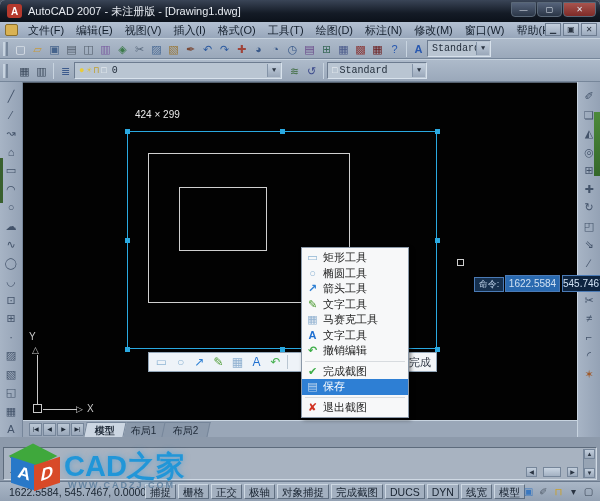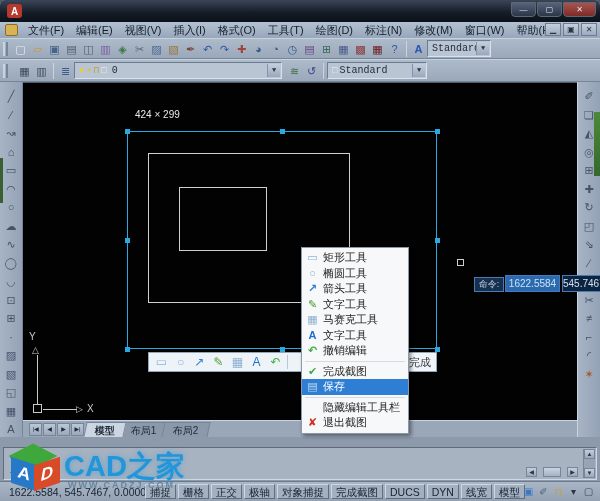--- a/index.html
+++ b/index.html
@@ -124,20 +124,21 @@
   .sb-ico{width:13px;height:15px;font-size:10px;line-height:15px;text-align:center;margin-left:2px;}
   .sliver{position:absolute;z-index:50;}
 </style>
 </head>
 <body>
 
 <div class="win">
 
   <div class="titlebar">
     <span class="app-ico">A</span>
+    <span>AutoCAD 2007 - 未注册版 - [Drawing1.dwg]</span>
     <span class="winbtns">
       <span class="wbtn">—</span>
       <span class="wbtn">▢</span>
       <span class="wbtn close">✕</span>
     </span>
   </div>
 
   <div class="menubar">
     <span class="doc-ico"></span>
     <span style="display:flex">
@@ -342,24 +343,20 @@
       <div class="cm-row">
         <span class="cm-ico" style="color: rgb(63, 174, 73);">✔</span>
         <span class="cm-lab">完成截图</span>
       </div>
       <div class="cm-row hl">
         <span class="cm-ico" style="color: rgb(188, 212, 236);">▤</span>
         <span class="cm-lab">保存</span>
       </div>
       <div class="cm-sep"></div>
       <div class="cm-row">
-        <span class="cm-ico"></span>
-        <span class="cm-lab">隐藏编辑工具栏</span>
-      </div>
-      <div class="cm-row">
         <span class="cm-ico" style="color: rgb(208, 48, 32);">✘</span>
         <span class="cm-lab">退出截图</span>
       </div>
     </div>
 
   <div class="tabrow">
     <span style="display:flex">
         <span class="tnav">|◀</span>
         <span class="tnav">◀</span>
         <span class="tnav">▶</span>

